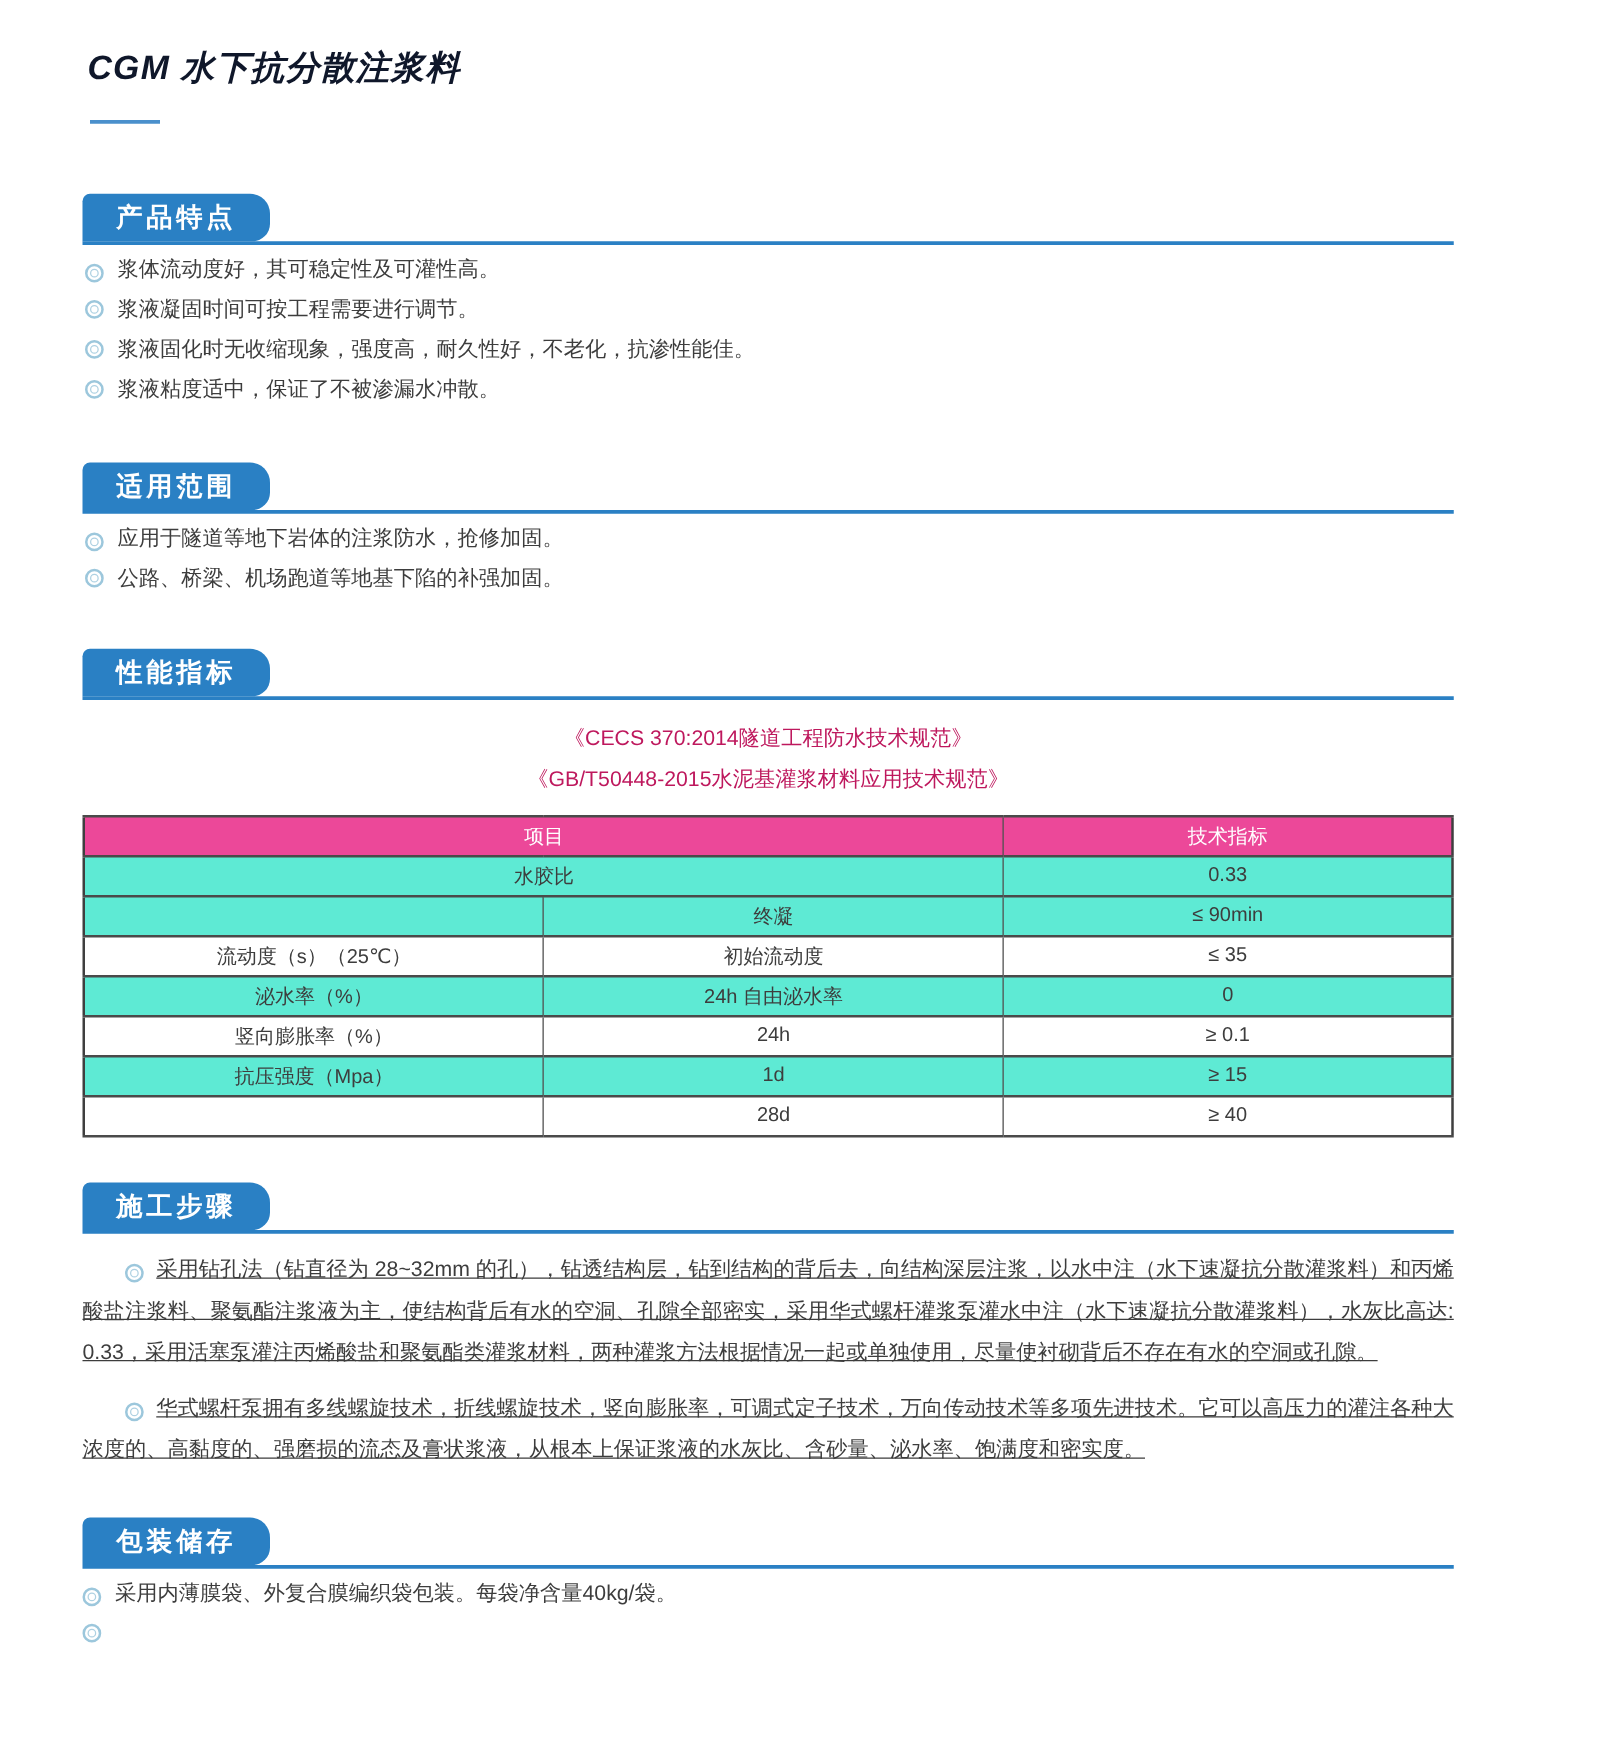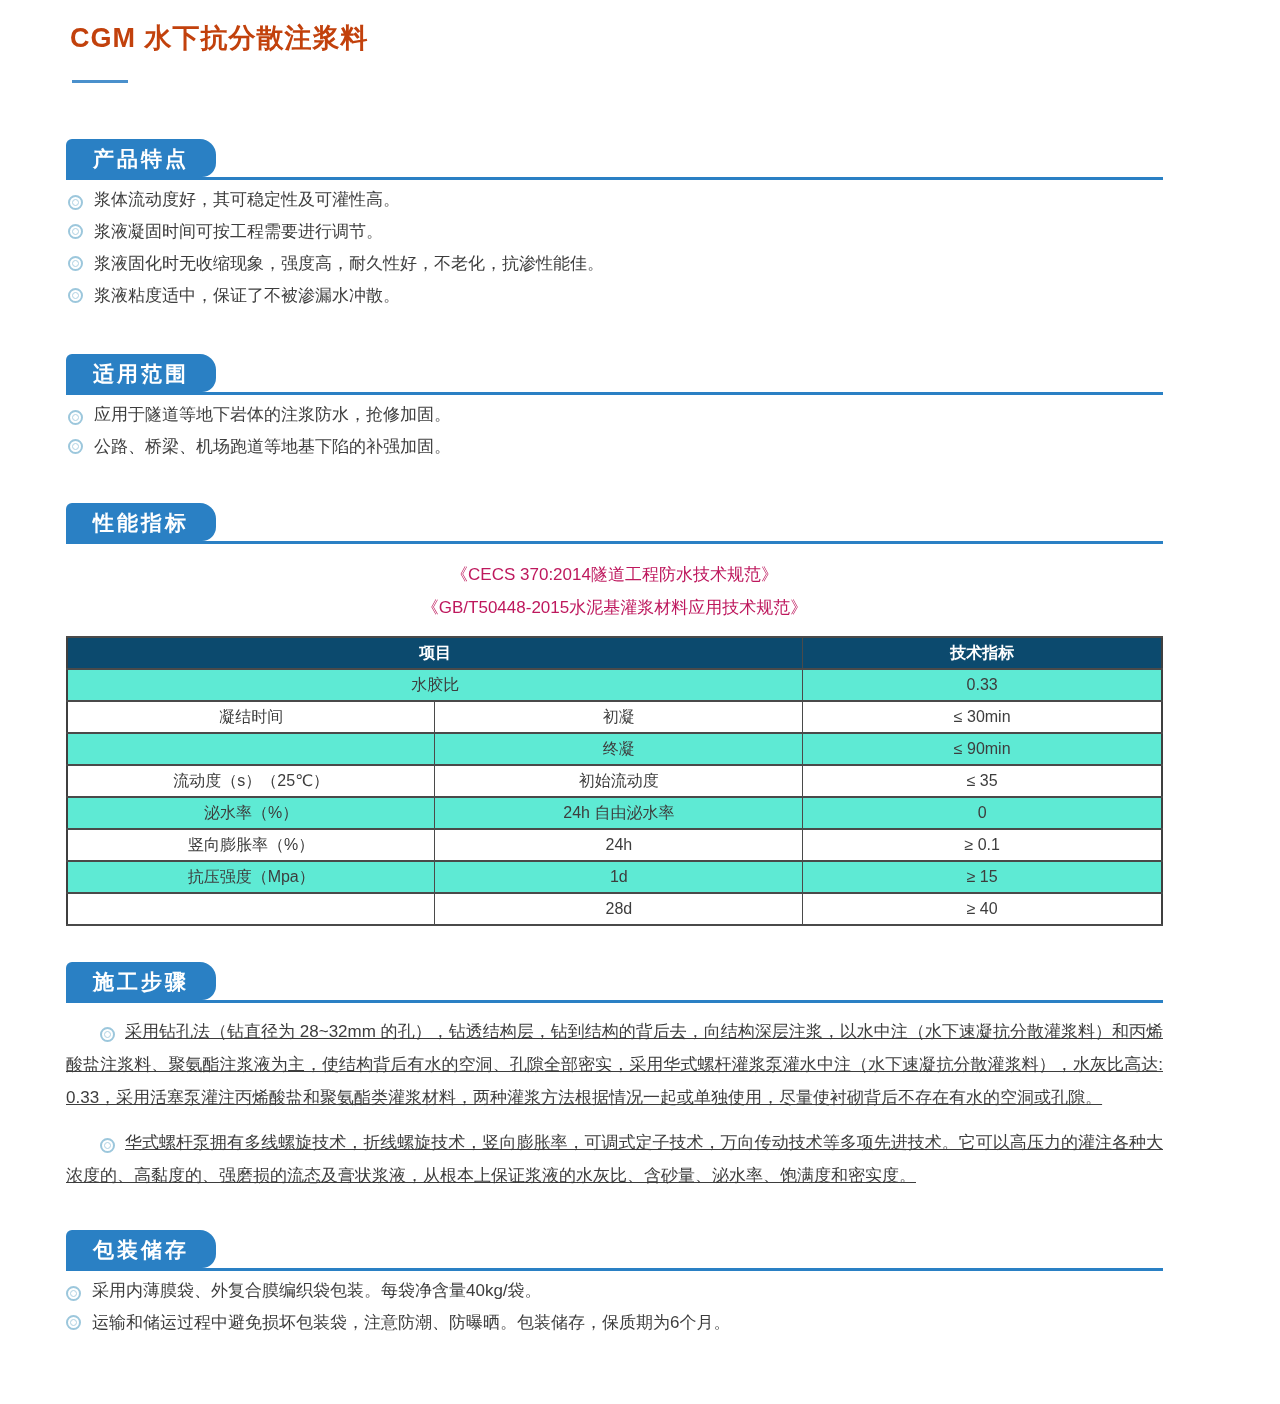--- a/index.html
+++ b/index.html
@@ -6,22 +6,22 @@
   body{
     width:1280px;min-height:1404px;background:#ffffff;
     font-family:"Liberation Sans","DejaVu Sans",sans-serif;
     color:#3d3d3d;
   }
   .page{padding-top:16px;}
   .content{margin-left:66px;width:1097px;}
 
   
   .doc-title{
-    margin:4px 0 0 4px;font-size:27px;font-weight:bold;
-    color:#c2410c;letter-spacing:1px;
+    margin:20px 0 0 4px;font-size:27px;font-weight:bold;
+    color:#0f172a;letter-spacing:1px;font-style:italic;
   }
   .title-dash{width:56px;height:3px;background:#4a90cc;margin:24px 0 0 6px;}
 
   
   .section-head{border-bottom:3px solid #2a80c4;line-height:0;}
   .section-tab{
     display:inline-flex;align-items:center;justify-content:center;
     height:38px;min-width:150px;padding:0 26px;box-sizing:border-box;
     background:#2a80c4;color:#ffffff;font-size:21px;font-weight:bold;
     letter-spacing:3px;border-radius:6px 16px 14px 0;line-height:1;
@@ -52,21 +52,21 @@
   table.perf{
     width:100%;margin-top:12px;border-collapse:collapse;
     border:2px solid #3f3f3f;table-layout:fixed;
   }
   table.perf th,table.perf td{
     height:30px;text-align:center;vertical-align:middle;
     font-size:16px;padding:0 4px;
     border-left:1px solid #4a4a4a;border-right:1px solid #4a4a4a;
     border-top:2px solid #4a4a4a;border-bottom:2px solid #4a4a4a;
   }
-  table.perf th{background:#0c4a6e;color:#ffffff;font-weight:bold;font-size:16px;}
+  table.perf th{background:#ec4899;color:#ffffff;font-weight:normal;font-size:16px;}
   table.perf tr.gray td{background:#5eead4;}
   table.perf tr.white td{background:#ffffff;}
 
   
   .para{
     margin:12px 0 0 0;font-size:17px;line-height:33px;
     text-align:justify;text-indent:34px;
   }
   .inline-ring{
     display:inline-flex;align-items:center;justify-content:center;
@@ -142,25 +142,20 @@
           <tr>
             <th colspan="2">项目</th>
             <th>技术指标</th>
           </tr>
         </thead>
         <tbody>
           <tr class="gray">
             <td colspan="2">水胶比</td>
             <td>0.33</td>
           </tr>
-          <tr class="white">
-            <td>凝结时间</td>
-            <td>初凝</td>
-            <td>≤ 30min</td>
-          </tr>
           <tr class="gray">
             <td></td>
             <td>终凝</td>
             <td>≤ 90min</td>
           </tr>
           <tr class="white">
             <td>流动度（s）（25℃）</td>
             <td>初始流动度</td>
             <td>≤ 35</td>
           </tr>
@@ -200,19 +195,18 @@
       <div class="section-head">
         <span class="section-tab">包装储存</span>
       </div>
       <div class="bullets first-gap">
         <div class="bullet-row">
           <span class="ring" style="margin-left:0;"></span>
           <span>采用内薄膜袋、外复合膜编织袋包装。每袋净含量40kg/袋。</span>
         </div>
         <div class="bullet-row">
           <span class="ring" style="margin-left:0;"></span>
-          <span>运输和储运过程中避免损坏包装袋，注意防潮、防曝晒。包装储存，保质期为6个月。</span>
         </div>
       </div>
     </div>
 
   </div>
 </div>
 
 </body></html>

